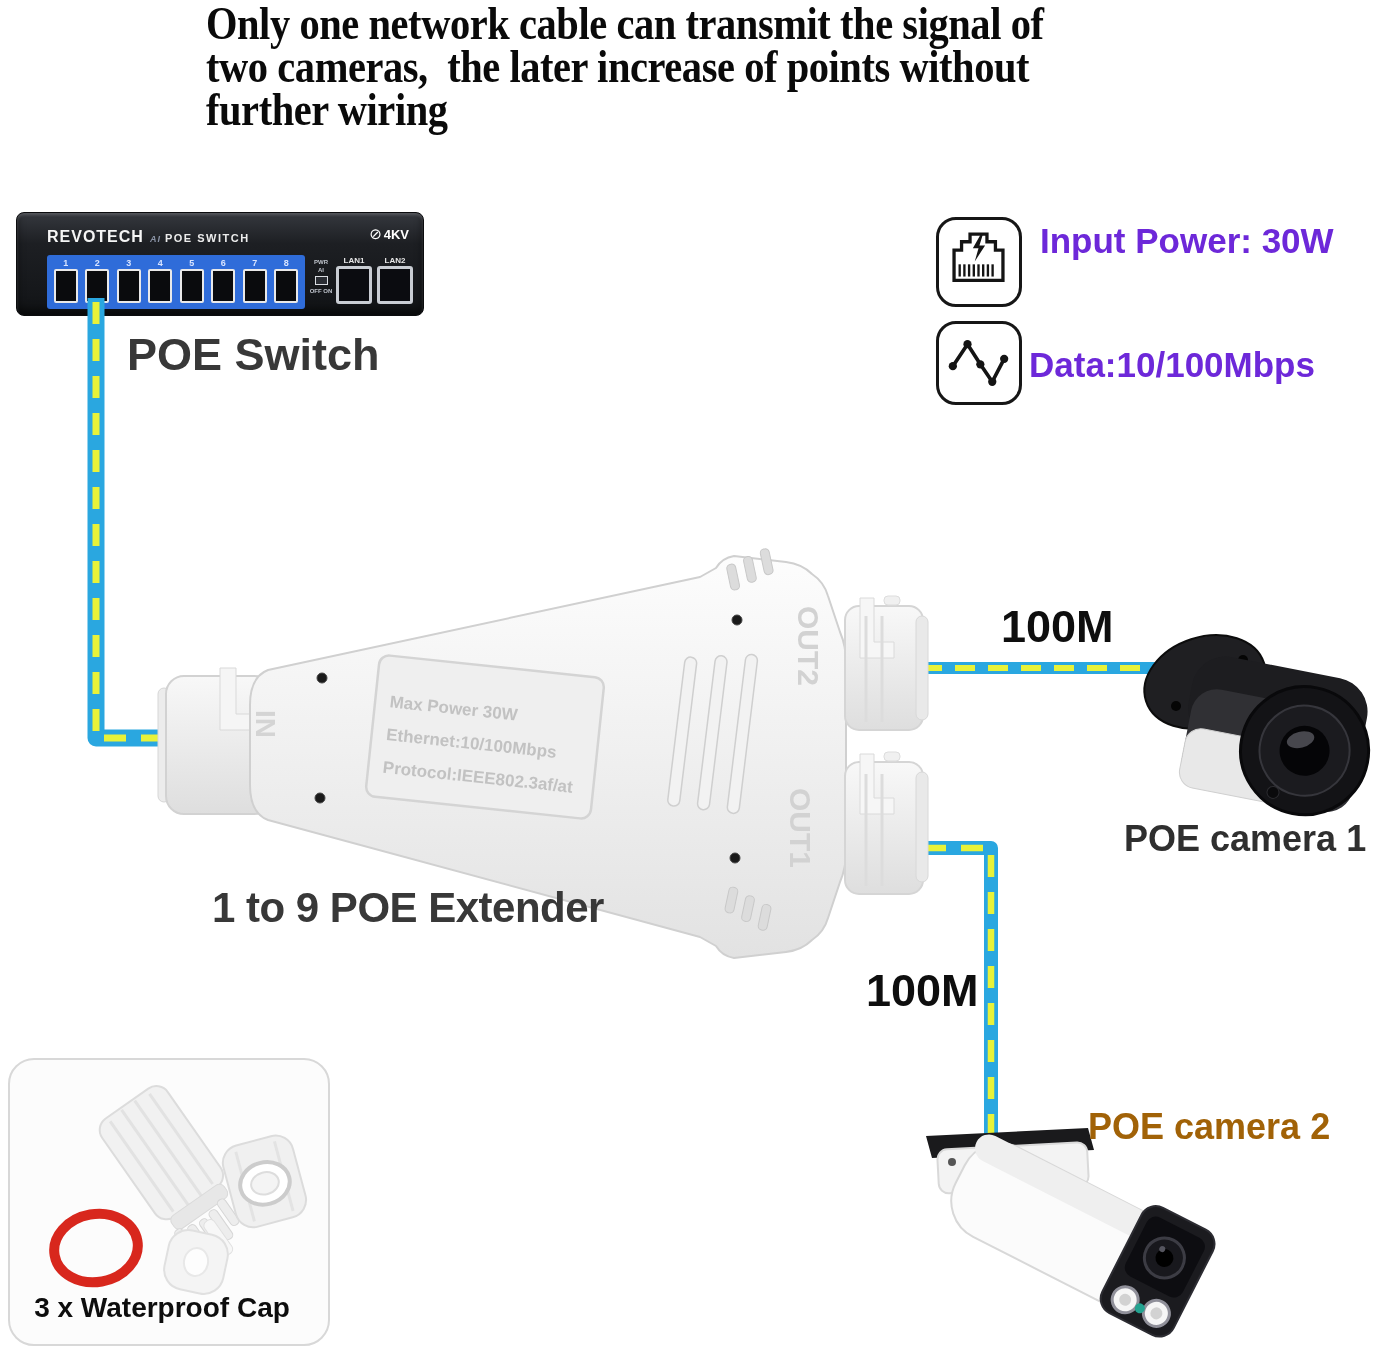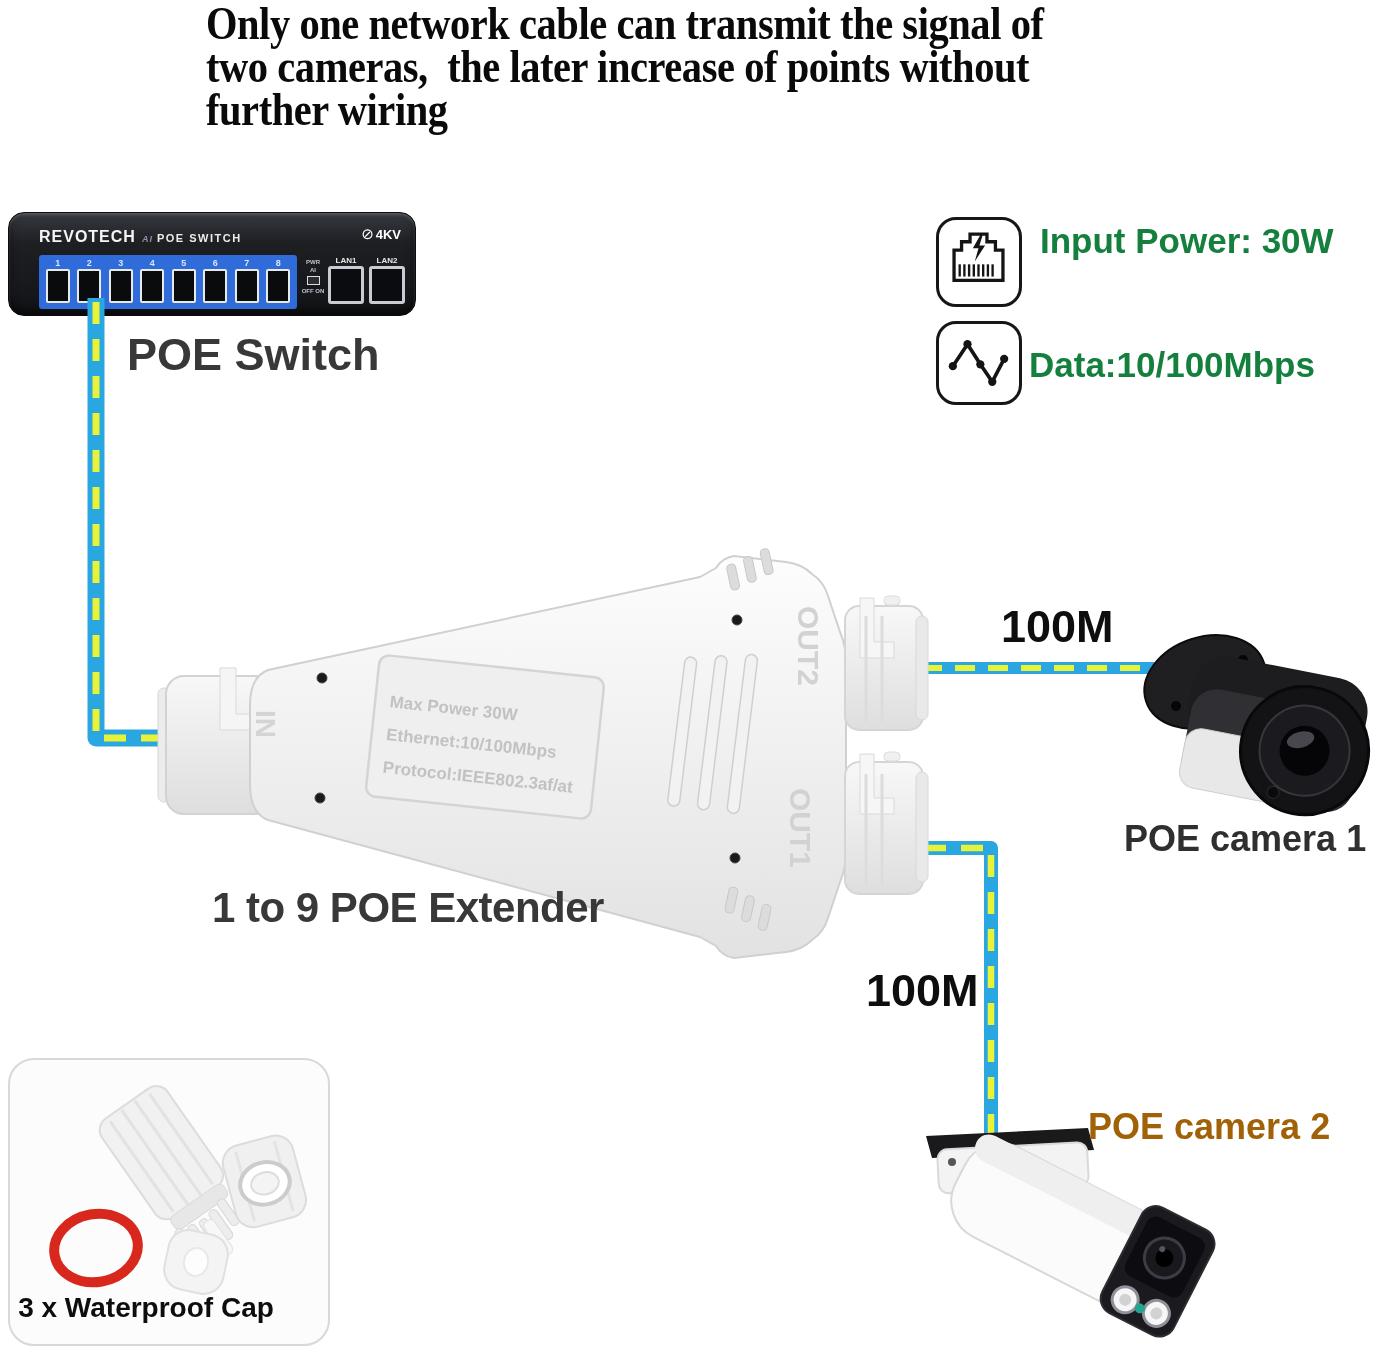--- a/index.html
+++ b/index.html
@@ -11,30 +11,30 @@
          line-height:43px;transform:scaleX(.88);transform-origin:left top;letter-spacing:-.5px;}
   .title div{white-space:pre;}
   
   .lbl{position:absolute;font-weight:700;color:#383838;white-space:pre;}
   .lbl-switch{left:127px;top:329px;font-size:45px;}
   .lbl-extender{left:212px;top:884px;font-size:42px;letter-spacing:-.5px;}
   .lbl-cam1{left:1124px;top:818px;font-size:36px;color:#2f2f2f;text-align:right;}
   .lbl-cam2{left:1088px;top:1106px;font-size:36px;color:#a16207;}
   .lbl-100m-top{left:1001px;top:601px;font-size:45px;color:#0e0e0e;}
   .lbl-100m-bottom{left:866px;top:965px;font-size:45px;color:#0e0e0e;}
-  .lbl-caps{left:8px;top:1292px;width:276px;text-align:center;font-size:28px;color:#0d0d0d;}
+  .lbl-caps{left:8px;top:1292px;width:276px;text-align:center;font-size:28px;color:#0d0d0d;padding-left:16px;}
   
   .spec-icon{position:absolute;border:3.5px solid #161616;border-radius:20px;background:#fff;box-sizing:border-box;}
   .spec-icon svg{display:block;}
-  .spec-text{position:absolute;font-weight:700;color:#15803d;white-space:pre;font-size:35px;}
+  .spec-text{position:absolute;font-weight:700;color:#6d28d9;white-space:pre;font-size:35px;}
   .spec-in{left:1040px;top:221px;}
   .spec-out{left:1043px;top:265px;}
   .spec-data{left:1029px;top:345px;}
   
-  .switch{position:absolute;left:8px;top:212px;width:408px;height:104px;border-radius:16px;
+  .switch{position:absolute;left:16px;top:212px;width:408px;height:104px;border-radius:8px;
           background:linear-gradient(180deg,#35383e,#1d1f23 30%,#15171a 80%,#101214);
           box-shadow:inset 0 2px 3px rgba(255,255,255,.18), inset 0 -5px 8px rgba(0,0,0,.55);
           border:1px solid #0b0c0e;box-sizing:border-box;z-index:1;}
   .sw-logo{position:absolute;left:30px;top:15px;color:#f5f5f5;font-weight:700;font-size:16px;letter-spacing:1px;}
   .sw-logo .suffix{font-size:9px;color:#8a93a6;margin:0 4px 0 6px;font-style:italic;}
   .sw-logo .product{font-size:11px;color:#ececec;letter-spacing:1.5px;}
   .sw-badge{position:absolute;right:14px;top:12px;color:#fff;font-weight:700;font-size:13px;display:flex;align-items:center;gap:2px;}
   .sw-badge .glyph{font-size:15px;font-weight:400;}
   .sw-ports{position:absolute;left:30px;top:42px;width:258px;height:54px;border-radius:3px;
             display:flex;padding:2px 3px;box-sizing:border-box;}

